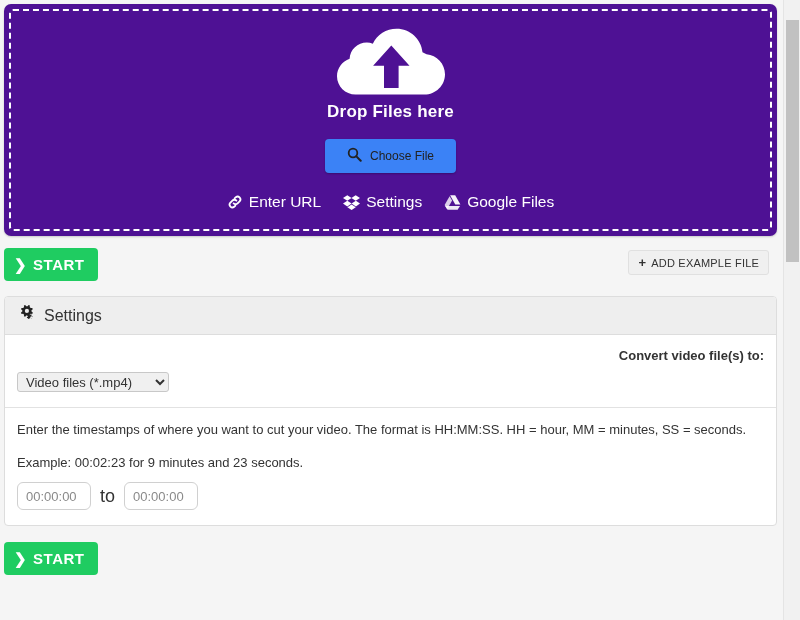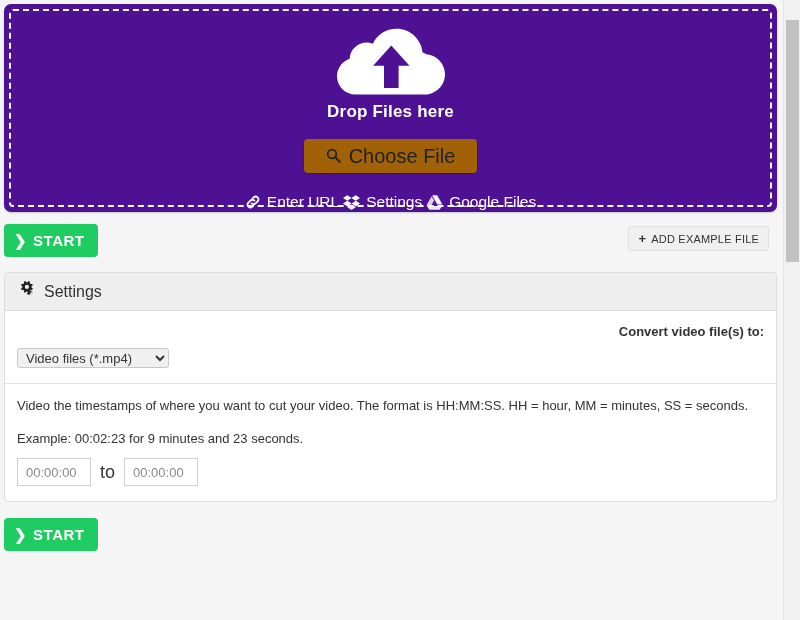--- a/index.html
+++ b/index.html
@@ -43,21 +43,21 @@
     width: 13px;
     height: 242px;
     background: #c1c1c1;
     border-radius: 0;
   }
 
   
   .dropzone {
     position: relative;
     margin: 4px 6px 0 4px;
-    height: 208px;
+    height: 232px;
     background: #4e1194;
     border-radius: 7px;
     box-shadow: 0 1px 2px rgba(0,0,0,.18);
   }
   .dropzone::before {
     content: "";
     position: absolute;
     left: 5px; right: 5px; top: 5px; bottom: 5px;
     border: 2px dashed #ffffff;
     border-radius: 4px;
@@ -78,40 +78,40 @@
   .drop-text {
     color: #ffffff;
     font-size: 17px;
     font-weight: bold;
     margin-top: 2px;
     letter-spacing: .2px;
   }
 
   .choose-file {
     margin-top: 17px;
-    background: #a16207;
+    background: #3b82f6;
     border: none;
     border-radius: 4px;
     height: 34px;
     padding: 0 22px;
     font-family: "Liberation Sans", sans-serif;
-    font-size: 20px;
+    font-size: 12px;
     color: #222222;
     display: inline-flex;
     align-items: center;
     gap: 8px;
     cursor: pointer;
     box-shadow: 0 1px 2px rgba(0,0,0,.25);
   }
 
   .service-links {
     margin-top: 20px;
     display: flex;
     align-items: center;
-    gap: 4px;
+    gap: 22px;
   }
   .service-link {
     color: #ffffff;
     font-size: 15.5px;
     text-decoration: none;
     display: inline-flex;
     align-items: center;
     gap: 6px;
     cursor: pointer;
   }
@@ -223,21 +223,21 @@
     gap: 9px;
     margin-top: 3px;
   }
   .time-input {
     width: 74px;
     height: 28px;
     font-family: "Liberation Sans", sans-serif;
     font-size: 13px;
     color: #333333;
     border: 1px solid #d0d0d0;
-    border-radius: 0;
+    border-radius: 6px;
     padding: 0 8px;
     background: #ffffff;
   }
   .time-input::placeholder { color: #8a8a8a; }
   .time-to { font-size: 18px; color: #333333; }
 
   .bottom-row {
     margin: 16px 6px 0 4px;
     position: relative;
     height: 40px;
@@ -350,21 +350,21 @@
     </div>
 
     <div class="panel-sect">
       <div class="field-label">Convert video file(s) to:</div>
       <select class="format-select">
         <option>Video files (*.mp4)</option>
       </select>
     </div>
 
     <div class="panel-sect">
-      <div class="help-line first">Video the timestamps of where you want to cut your video. The format is HH:MM:SS. HH = hour, MM = minutes, SS = seconds.</div>
+      <div class="help-line first">Enter the timestamps of where you want to cut your video. The format is HH:MM:SS. HH = hour, MM = minutes, SS = seconds.</div>
       <div class="help-line">Example: 00:02:23 for 9 minutes and 23 seconds.</div>
 
       <div class="time-row">
         <input class="time-input" type="text" placeholder="00:00:00" style="">
         <span class="time-to">to</span>
         <input class="time-input" type="text" placeholder="00:00:00" style="">
       </div>
     </div>
   </div>
 

